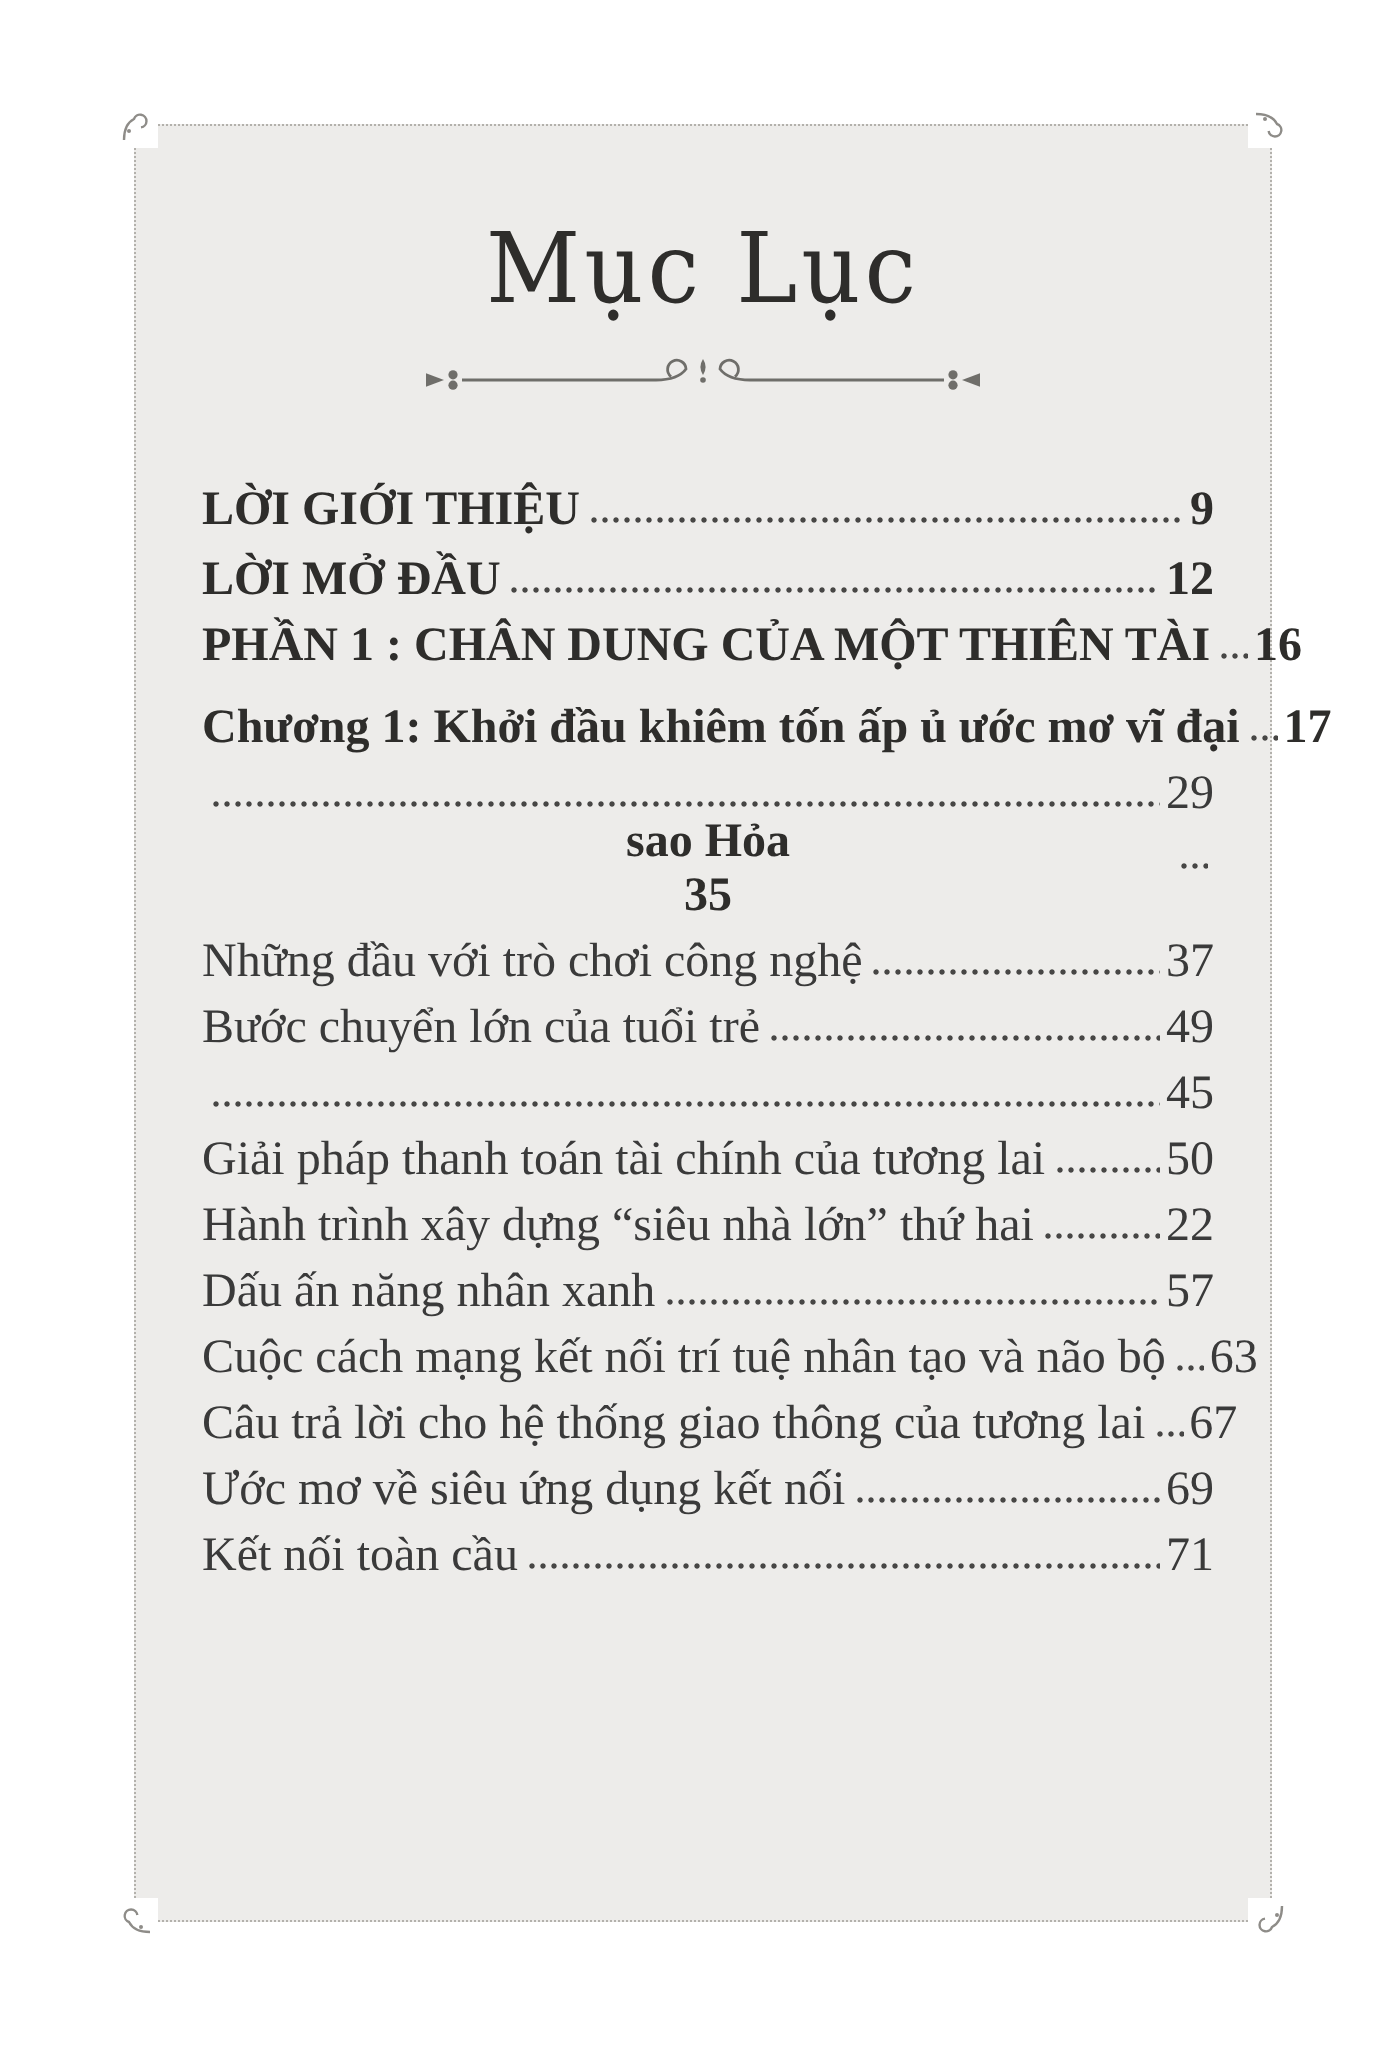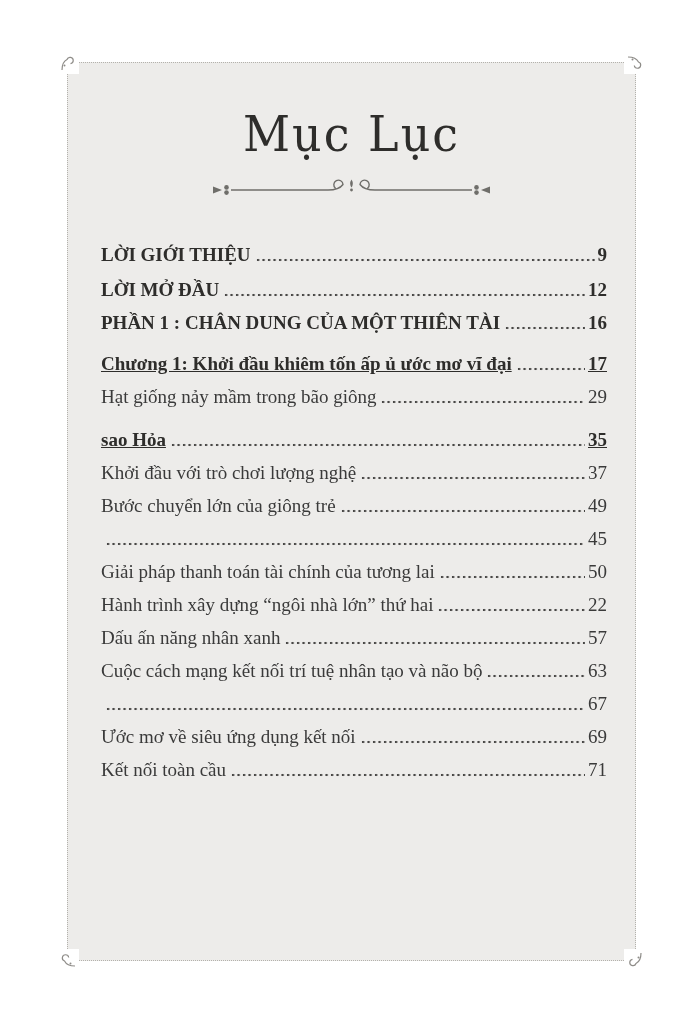--- a/index.html
+++ b/index.html
@@ -58,35 +58,35 @@
     width:285px;height:28px;
     display:flex;align-items:center;justify-content:center;
   }
   .toc{
     margin-top:42px;
     padding:0 28px 0 33px;
   }
   .toc-row{
     display:flex;
     align-items:center;
-    font-size:19px;
+    font-size:24px;
     line-height:20px;
     color:var(--text);
     margin-top:13px;
   }
   .toc-row:first-child{margin-top:0;}
   .toc-row .lbl{white-space:nowrap;}
   .toc-row.front,.toc-row.part,.toc-row.chapter{
     font-weight:bold;
     color:var(--heading);
   }
   .toc-row.front{margin-top:15px;}
   .toc-row.part{}
-  .toc-row.chapter{margin-top:21px;text-decoration:underline;}
-  .toc-row.cont{margin-top:23px;}
+  .toc-row.chapter{margin-top:21px;}
+  .toc-row.cont{margin-top:4px;flex-direction:column;}
   .leader{
     flex:1 1 auto;
     min-width:14px;
     align-self:flex-end;
     height:4px;
     margin:0 3px 3px 5px;
     background-image:radial-gradient(circle at 2px 2px, #474645 1.1px, transparent 1.55px);
     background-size:5.5px 4px;
     background-repeat:repeat-x;
   }
@@ -161,64 +161,64 @@
     <span class="lbl">PHẦN 1 : CHÂN DUNG CỦA MỘT THIÊN TÀI</span>
     <span class="leader"></span>
     <span class="pg">16</span>
   </div>
         <div class="toc-row chapter">
     <span class="lbl">Chương 1: Khởi đầu khiêm tốn ấp ủ ước mơ vĩ đại</span>
     <span class="leader"></span>
     <span class="pg">17</span>
   </div>
         <div class="toc-row sub">
-    <span class="lbl">Hạt giống nảy mầm trong bão giông</span>
     <span class="leader"></span>
     <span class="pg">29</span>
   </div>
         <div class="toc-row chapter cont">
     <span class="lbl">sao Hỏa</span>
     <span class="leader"></span>
     <span class="pg">35</span>
   </div>
         <div class="toc-row sub">
-    <span class="lbl">Khởi đầu với trò chơi lượng nghệ</span>
+    <span class="lbl">Những đầu với trò chơi công nghệ</span>
     <span class="leader"></span>
     <span class="pg">37</span>
   </div>
         <div class="toc-row sub">
-    <span class="lbl">Bước chuyển lớn của giông trẻ</span>
+    <span class="lbl">Bước chuyển lớn của tuổi trẻ</span>
     <span class="leader"></span>
     <span class="pg">49</span>
   </div>
         <div class="toc-row sub">
     <span class="leader"></span>
     <span class="pg">45</span>
   </div>
         <div class="toc-row sub">
     <span class="lbl">Giải pháp thanh toán tài chính của tương lai</span>
     <span class="leader"></span>
     <span class="pg">50</span>
   </div>
         <div class="toc-row sub">
-    <span class="lbl">Hành trình xây dựng “ngôi nhà lớn” thứ hai</span>
+    <span class="lbl">Hành trình xây dựng “siêu nhà lớn” thứ hai</span>
     <span class="leader"></span>
     <span class="pg">22</span>
   </div>
         <div class="toc-row sub">
     <span class="lbl">Dấu ấn năng nhân xanh</span>
     <span class="leader"></span>
     <span class="pg">57</span>
   </div>
         <div class="toc-row sub">
     <span class="lbl">Cuộc cách mạng kết nối trí tuệ nhân tạo và não bộ</span>
     <span class="leader"></span>
     <span class="pg">63</span>
   </div>
         <div class="toc-row sub">
+    <span class="lbl">Câu trả lời cho hệ thống giao thông của tương lai</span>
     <span class="leader"></span>
     <span class="pg">67</span>
   </div>
         <div class="toc-row sub">
     <span class="lbl">Ước mơ về siêu ứng dụng kết nối</span>
     <span class="leader"></span>
     <span class="pg">69</span>
   </div>
         <div class="toc-row sub">
     <span class="lbl">Kết nối toàn cầu</span>

